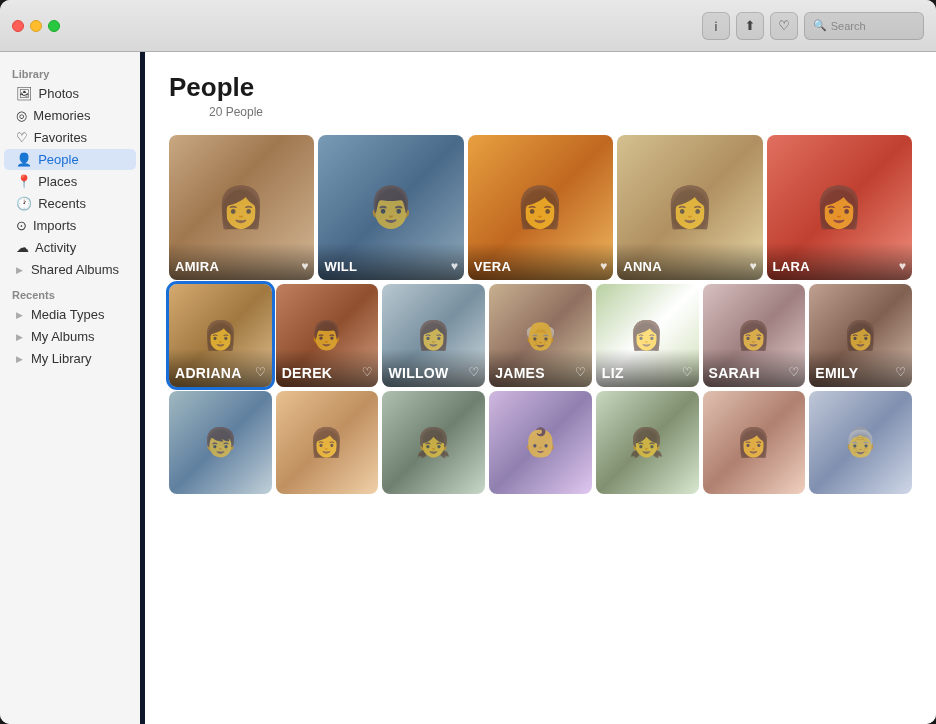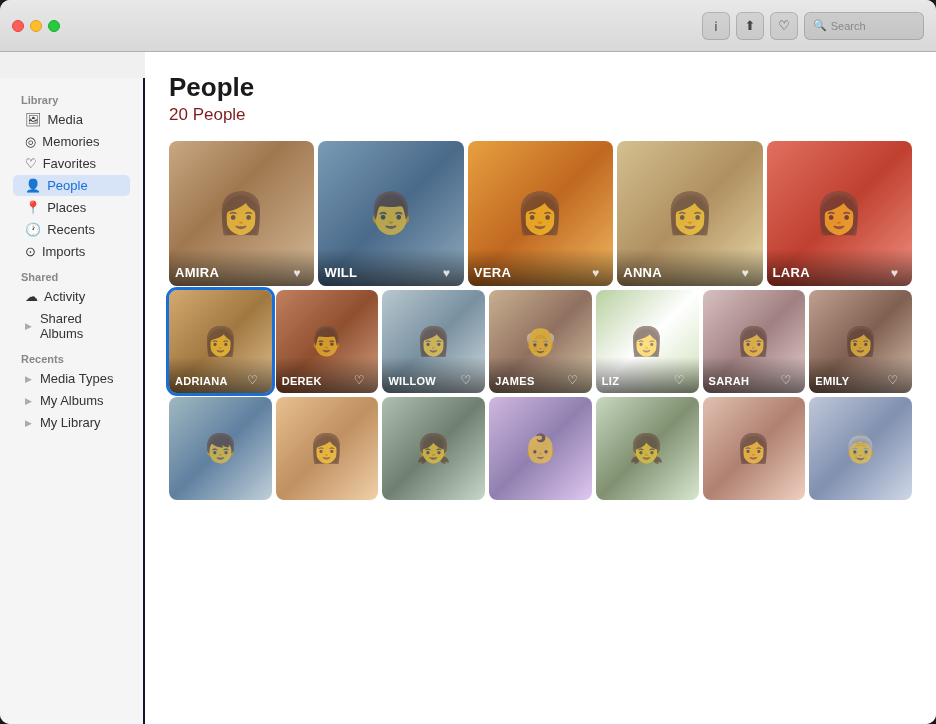--- a/index.html
+++ b/index.html
@@ -80,25 +80,24 @@
     }
     .search-box span { font-size: 11px; color: #888; }
     .main-content {
       display: flex;
       flex: 1;
       overflow: hidden;
     }
     .sidebar {
       width: 145px;
       background: #f5f5f5;
-      border-right: 2px solid #0f172a;
-      padding: 8px 9px;
+      border-right: 5px solid #0f172a;
+      padding: 8px 0;
       flex-shrink: 0;
       overflow-y: auto;
-      margin-top: 26px;
     }
     .sidebar-section-label {
       font-size: 11px;
       font-weight: 600;
       color: #888;
       padding: 8px 12px 2px 12px;
       text-transform: none;
       letter-spacing: 0;
     }
     .sidebar-item {
@@ -124,23 +123,24 @@
       overflow-y: auto;
       padding: 20px 24px;
     }
     .page-title {
       font-size: 26px;
       font-weight: 700;
       color: #1a1a1a;
       margin-bottom: 2px;
     }
     .page-subtitle {
-      font-size: 17px;
-      color: #7f1d1d;
+      font-size: 12px;
+      color: #737373;
       margin-bottom: 16px;
+      margin-left: 40px;
     }
     .people-grid-large {
       display: grid;
       grid-template-columns: repeat(5, 1fr);
       gap: 4px;
       margin-bottom: 4px;
     }
     .people-grid-small {
       display: grid;
       grid-template-columns: repeat(7, 1fr);
@@ -157,28 +157,28 @@
     }
     .person-card.selected {
       outline: 3px solid #1a6ed8;
       outline-offset: 0px;
     }
     .person-card .overlay {
       position: absolute;
       bottom: 0;
       left: 0;
       right: 0;
-      padding: 16px 14px 6px 6px;
+      padding: 16px 6px 6px 6px;
       background: linear-gradient(to top, rgba(0,0,0,0.55) 0%, transparent 100%);
       display: flex;
-      align-items: flex-end;
+      align-items: flex-start;
       justify-content: space-between;
     }
     .person-name {
-      font-size: 11px;
+      font-size: 14px;
       font-weight: 600;
       color: #fff;
       letter-spacing: 0.3px;
       text-transform: uppercase;
     }
     .person-name.large { font-size: 13px; }
     .heart-icon {
       font-size: 12px;
       color: rgba(255,255,255,0.8);
     }
@@ -243,21 +243,21 @@
     </div>
   </div>
 
   <div class="main-content">
 
     <div class="sidebar">
       <div class="sidebar-section-label">Library</div>
 
       <div class="sidebar-item">
         <span class="icon">🖼</span>
-        <span>Media</span>
+        <span>Photos</span>
       </div>
       <div class="sidebar-item">
         <span class="icon">◎</span>
         <span>Memories</span>
       </div>
       <div class="sidebar-item">
         <span class="icon">♡</span>
         <span>Favorites</span>
       </div>
       <div class="sidebar-item active">
@@ -270,21 +270,20 @@
       </div>
       <div class="sidebar-item">
         <span class="icon">🕐</span>
         <span>Recents</span>
       </div>
       <div class="sidebar-item">
         <span class="icon">⊙</span>
         <span>Imports</span>
       </div>
 
-      <div class="sidebar-section-label">Shared</div>
 
       <div class="sidebar-item">
         <span class="icon">☁</span>
         <span>Activity</span>
       </div>
       <div class="sidebar-item">
         <span class="expand-arrow">▶</span>
         <span>Shared Albums</span>
       </div>
 

